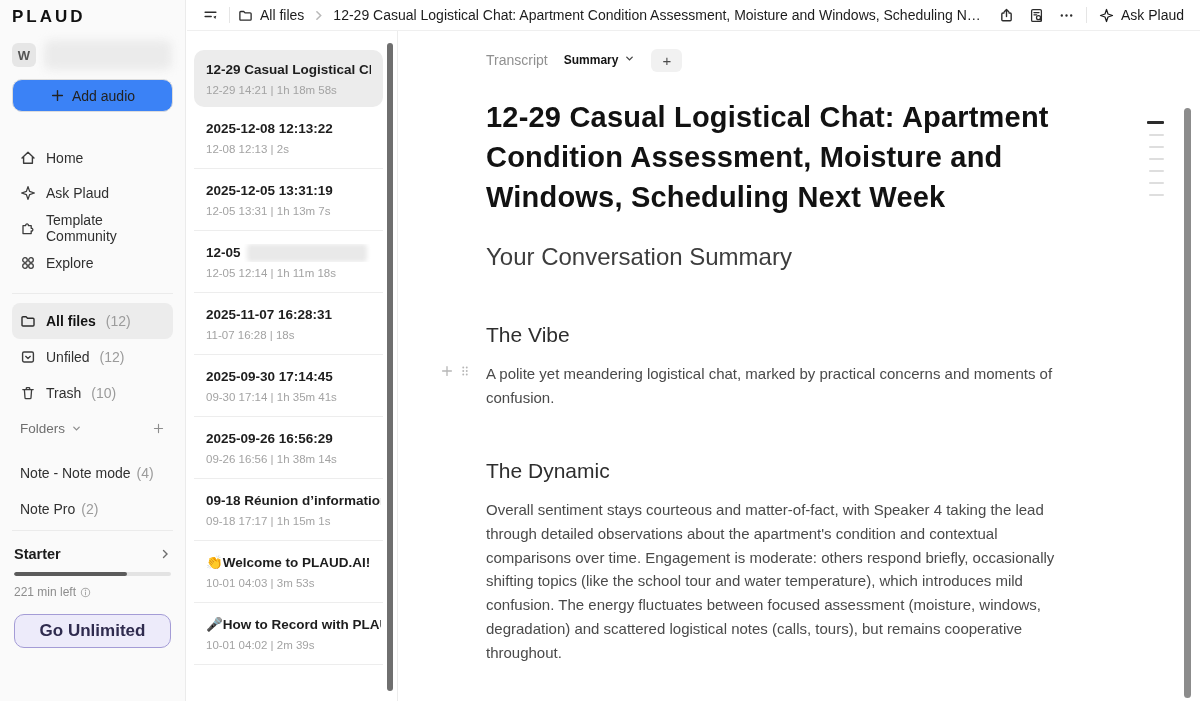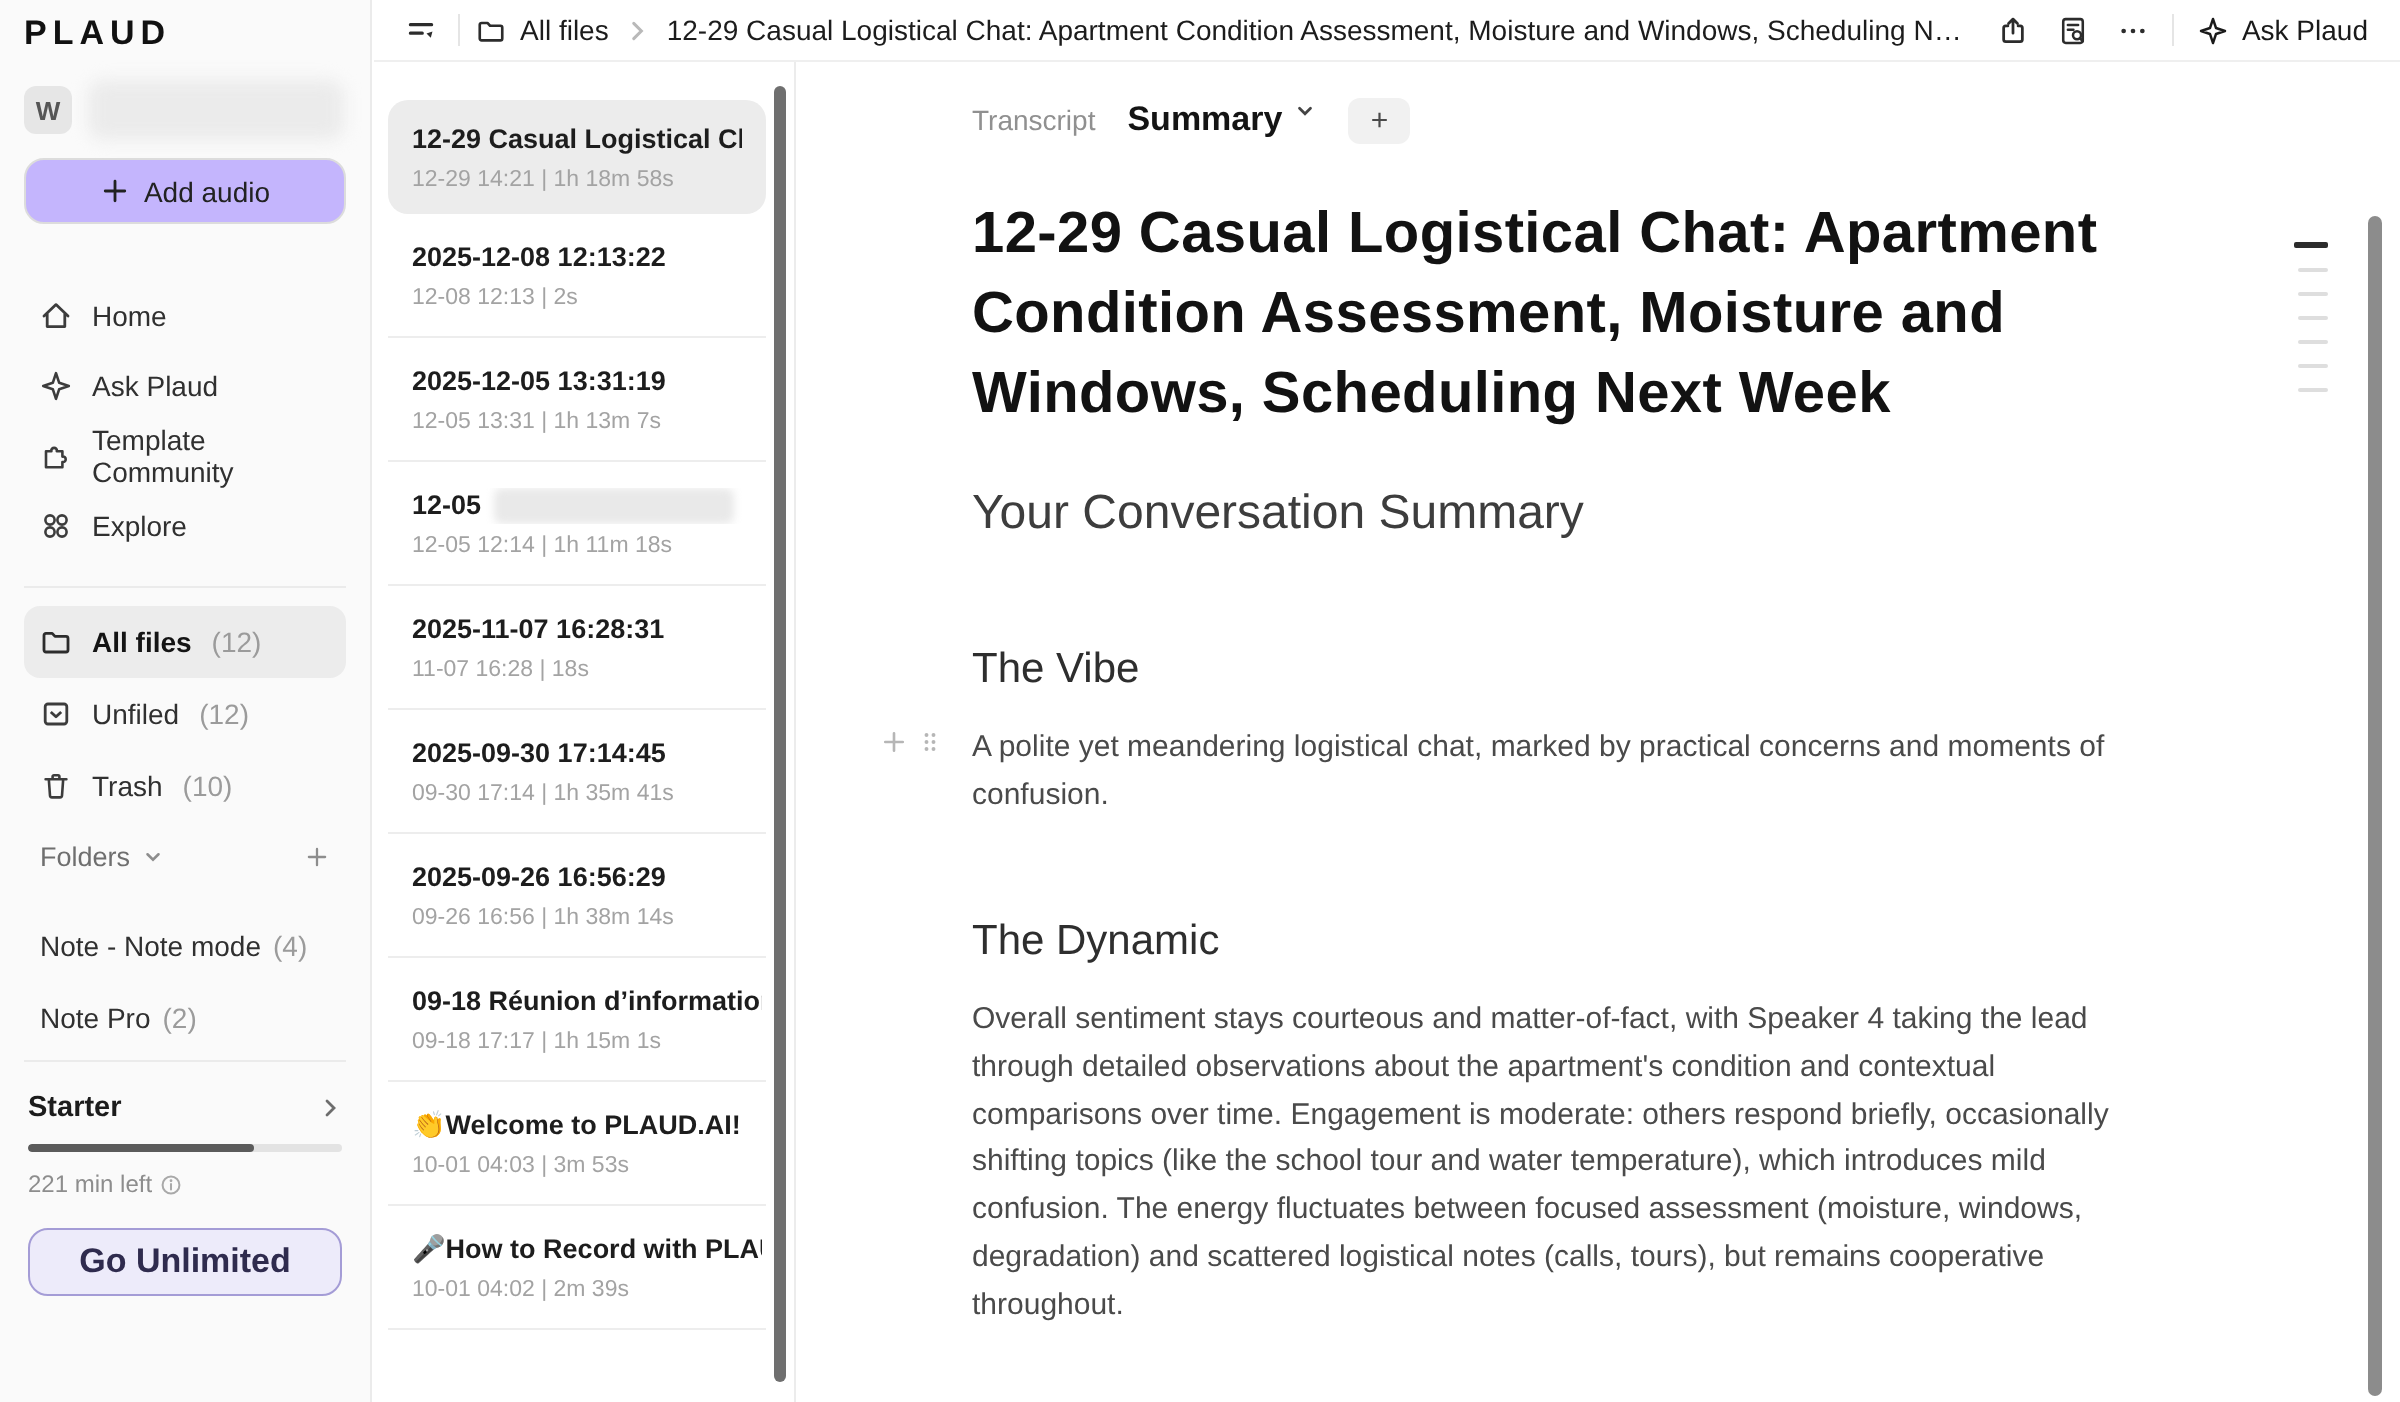--- a/index.html
+++ b/index.html
@@ -8,21 +8,21 @@
   .app { position:relative; width:1200px; height:701px; background:#fff; overflow:hidden; }
 
   
   .sidebar { position:absolute; left:0; top:0; width:186px; height:701px;
     background:#fafafa; border-right:1px solid #ebebeb; padding:0 12px; }
   .logo { margin-top:7px; font-size:17px; font-weight:700; letter-spacing:3px; color:#111; }
   .user-row { margin-top:12px; display:flex; align-items:center; gap:8px; height:32px; }
   .avatar { width:24px; height:24px; border-radius:6px; background:#e6e6e6; color:#555;
     font-size:13px; font-weight:600; display:flex; align-items:center; justify-content:center; }
   .name-blur { width:128px; height:30px; border-radius:8px; background:#ebebeb; filter:blur(4px); }
-  .add-audio { margin-top:8px; width:100%; height:33px; background:#c4b5fd; border:1px solid #dcdcdc;
+  .add-audio { margin-top:8px; width:100%; height:33px; background:#3b82f6; border:1px solid #dcdcdc;
     border-radius:10px; font-size:14px; color:#222; display:flex; align-items:center;
     justify-content:center; gap:7px; cursor:pointer; font-family:inherit; }
   .nav { margin-top:28px; }
   .nav-item { height:35px; display:flex; align-items:center; gap:10px; padding:0 8px;
     font-size:14px; color:#303030; border-radius:8px; cursor:pointer; }
   .nav-item .ico { width:16px; height:16px; flex:0 0 16px; display:flex; align-items:center; }
   .side-div { height:1px; background:#ebebeb; margin:13px 0 9px; }
   .lib-item { height:36px; display:flex; align-items:center; gap:10px; padding:0 8px;
     font-size:14px; color:#303030; border-radius:8px; cursor:pointer; }
   .lib-item.selected { background:#ececec; font-weight:600; color:#141414; }
@@ -70,21 +70,21 @@
   .blur-strip { display:inline-block; width:120px; height:18px; margin-left:6px; border-radius:4px;
     background:#e9e9e9; filter:blur(2px); flex:0 0 auto; }
   .list-scrollbar { position:absolute; right:4px; top:12px; width:6px; height:648px;
     background:#6f6f6f; border-radius:3px; cursor:pointer; }
 
   
   .doc { position:absolute; left:397px; top:31px; right:0; bottom:0; background:#fff;
     border-left:1px solid #ececec; padding:17px 120px 0 88px; overflow:hidden; }
   .tabs { display:flex; align-items:center; gap:16px; height:24px; }
   .tab-transcript { font-size:14px; color:#909090; cursor:pointer; }
-  .tab-summary { display:flex; gap:6px; font-size:17px; font-weight:700;
+  .tab-summary { display:flex; gap:6px; font-size:12px; font-weight:700;
     color:#141414; cursor:pointer; }
   .tab-add { width:31px; height:23px; background:#f1f1f1; border-radius:6px; border:none;
     color:#4a4a4a; font-size:15px; display:flex; align-items:center; justify-content:center;
     cursor:pointer; font-family:inherit; }
   .doc-title { margin-top:25px; font-size:29px; line-height:1.38; font-weight:600; color:#121212;
     max-width:660px; letter-spacing:.2px; }
   .doc-subtitle { margin-top:26px; font-size:24px; font-weight:400; color:#3d3d3d; }
   .section-h { font-size:21px; font-weight:500; color:#2e2e2e; }
   .sec-vibe { margin-top:52px; }
   .sec-dynamic { margin-top:50px; }

